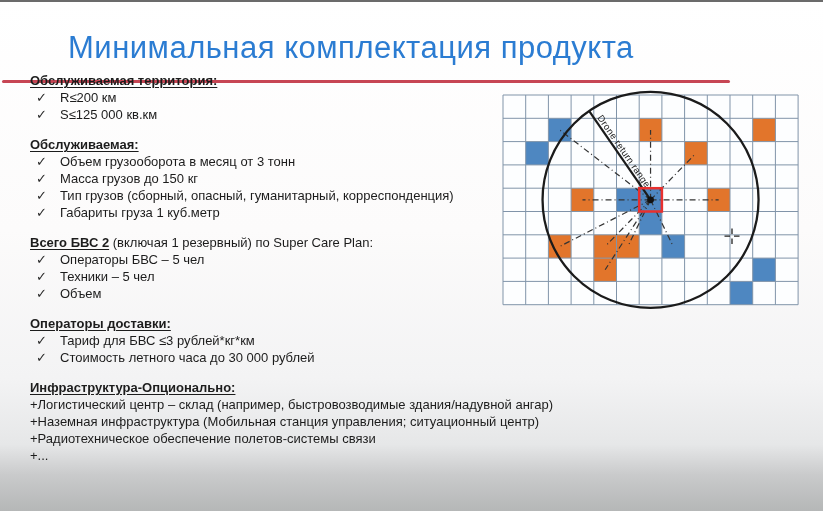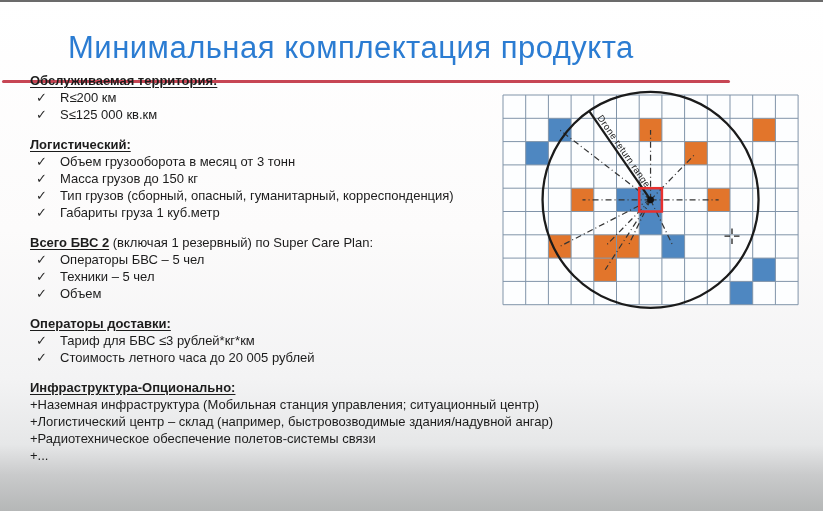--- a/index.html
+++ b/index.html
@@ -41,21 +41,21 @@
         <div class="item">
           <span class="check">✓</span>
           <span class="itext">R≤200 км</span>
         </div>
         <div class="item">
           <span class="check">✓</span>
           <span class="itext">S≤125 000 кв.км</span>
         </div>
       </div>
       <div class="section">
-        <div class="section-heading"><span class="hd">Логистический:</span></div>
+        <div class="section-heading"><span class="hd">Обслуживаемая:</span></div>
         <div class="item">
           <span class="check">✓</span>
           <span class="itext">Объем грузооборота в месяц от 3 тонн</span>
         </div>
         <div class="item">
           <span class="check">✓</span>
           <span class="itext">Масса грузов до 150 кг</span>
         </div>
         <div class="item">
           <span class="check">✓</span>
@@ -82,27 +82,27 @@
         </div>
       </div>
       <div class="section">
         <div class="section-heading"><span class="hd">Операторы доставки:</span></div>
         <div class="item">
           <span class="check">✓</span>
           <span class="itext">Тариф для БВС ≤3 рублей*кг*км</span>
         </div>
         <div class="item">
           <span class="check">✓</span>
-          <span class="itext">Стоимость летного часа до 20 005 рублей</span>
+          <span class="itext">Стоимость летного часа до 30 000 рублей</span>
         </div>
       </div>
       <div class="section">
         <div class="section-heading"><span class="hd">Инфраструктура-Опционально:</span></div>
+        <div class="item plain"><span class="itext">+Логистический центр – склад (например, быстровозводимые здания/надувной ангар)</span></div>
         <div class="item plain"><span class="itext">+Наземная инфраструктура (Мобильная станция управления; ситуационный центр)</span></div>
-        <div class="item plain"><span class="itext">+Логистический центр – склад (например, быстровозводимые здания/надувной ангар)</span></div>
         <div class="item plain"><span class="itext">+Радиотехническое обеспечение полетов-системы связи</span></div>
         <div class="item plain"><span class="itext">+...</span></div>
       </div>
     </div>
 
 <svg id="diagram" width="312" height="232" viewBox="0 0 312 232" xmlns="http://www.w3.org/2000/svg">
       <rect x="8" y="13" width="295.09999999999997" height="209.70000000000002" fill="#fdfeff"></rect>
       <rect x="53.4" y="36.3" width="22.7" height="23.3" fill="#4e87c1"></rect>
       <rect x="30.7" y="59.6" width="22.7" height="23.3" fill="#4e87c1"></rect>
       <rect x="121.5" y="106.2" width="22.7" height="23.3" fill="#4e87c1"></rect>

